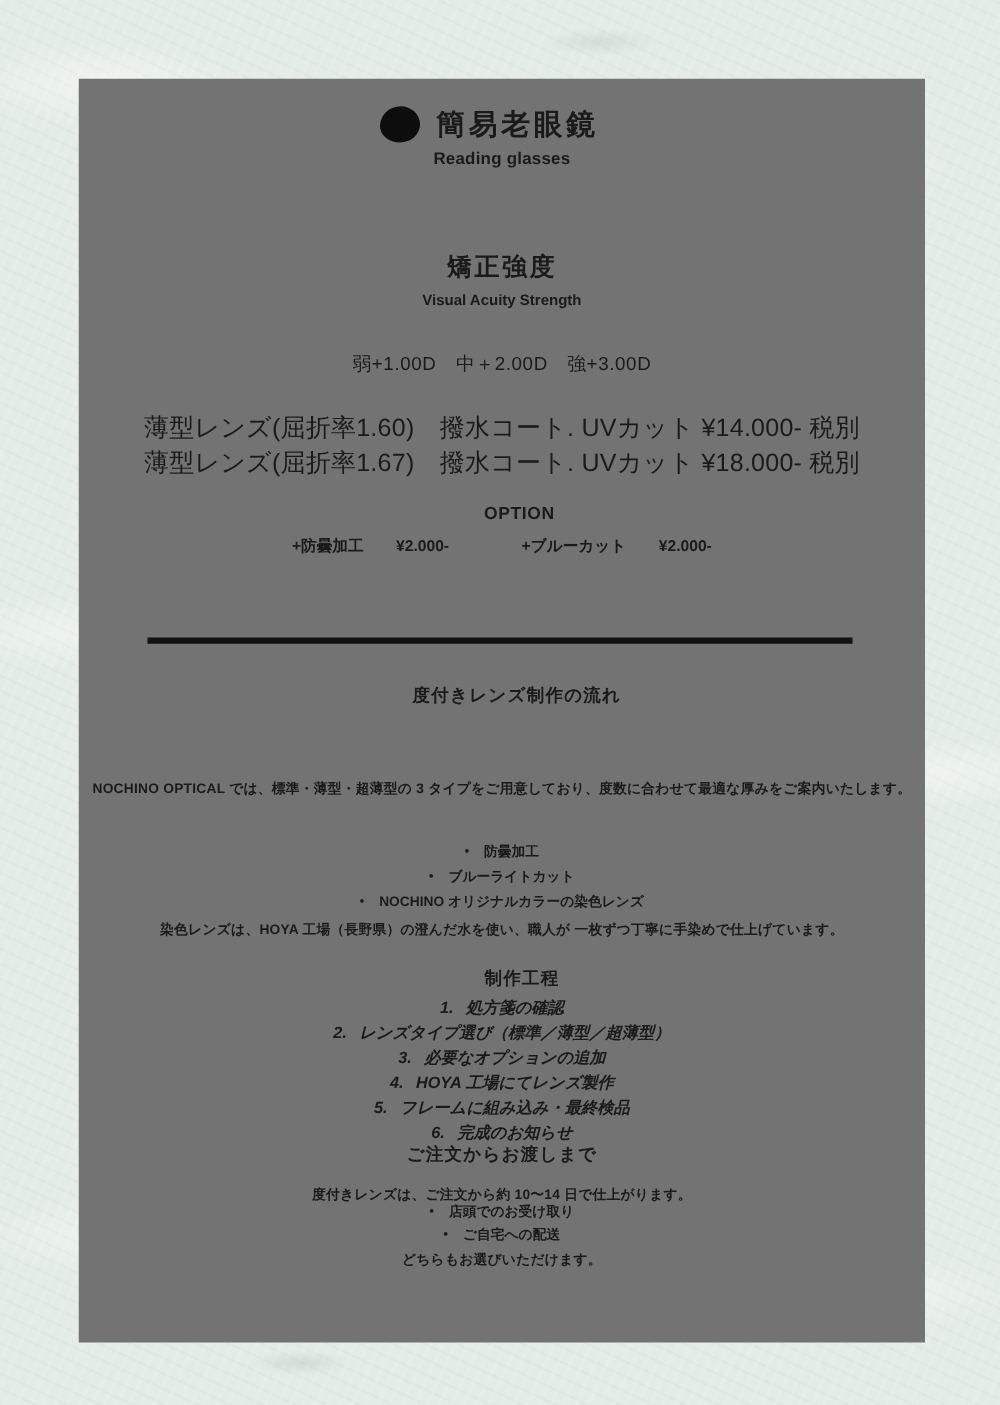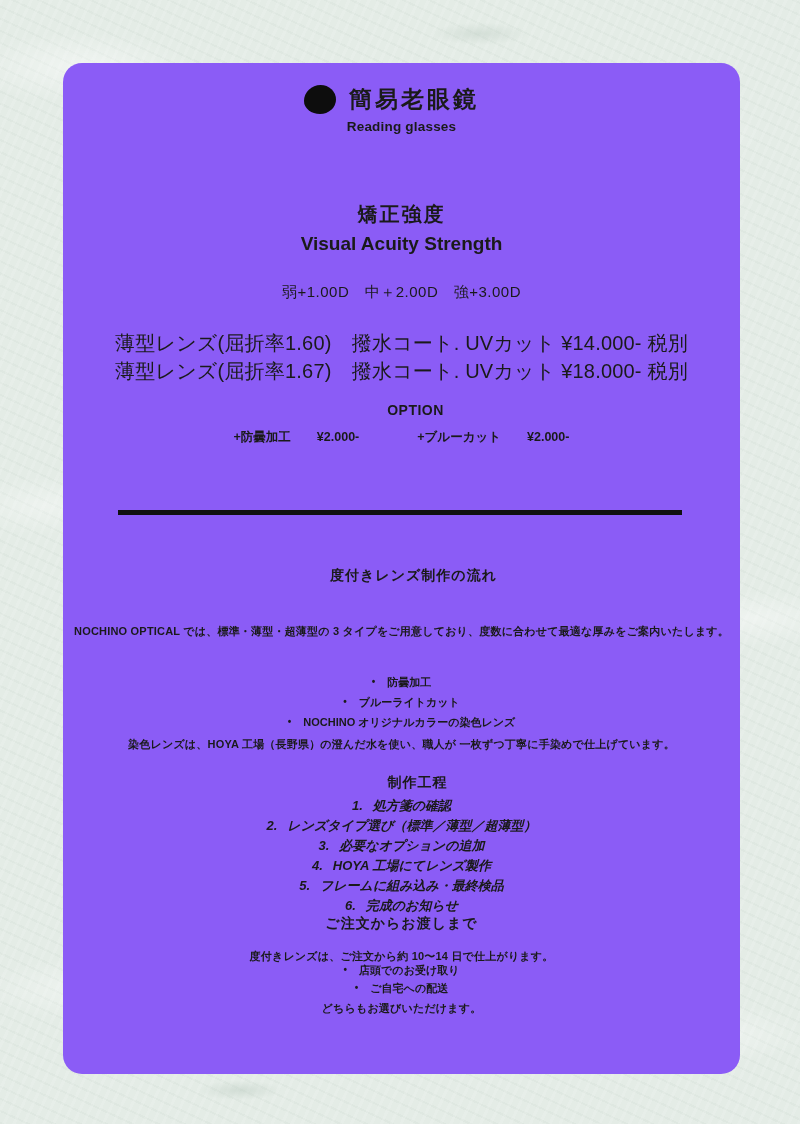--- a/index.html
+++ b/index.html
@@ -19,32 +19,31 @@
       radial-gradient(ellipse 150px 40px at 94% 55%, rgba(255,255,255,.4), rgba(255,255,255,0) 70%),
       radial-gradient(ellipse 170px 45px at 12% 88%, rgba(255,255,255,.4), rgba(255,255,255,0) 70%),
       radial-gradient(ellipse 150px 44px at 88% 92%, rgba(255,255,255,.42), rgba(255,255,255,0) 70%),
       radial-gradient(ellipse 60px 14px at 30% 97%, rgba(190,205,195,.5), rgba(190,205,195,0) 70%),
       radial-gradient(ellipse 70px 16px at 60% 3%, rgba(190,205,195,.45), rgba(190,205,195,0) 70%),
       repeating-linear-gradient(115deg, rgba(255,255,255,.12) 0 3px, rgba(0,0,0,0) 3px 9px),
       repeating-linear-gradient(25deg, rgba(175,192,181,.10) 0 2px, rgba(0,0,0,0) 2px 11px);
   }
   .paper{
     position:absolute;left:63px;top:63px;width:677px;height:1011px;
-    background:#8b5cf6;
-    border-radius:19px;
+    background:#737373;
   }
   .abs{position:absolute;left:0;right:0;text-align:center;line-height:1;}
 
   .title-row{display:flex;align-items:center;justify-content:center;transform:translateX(-10px);}
   .dot{width:32px;height:29px;background:#0d0d0d;border-radius:52% 48% 50% 50%/55% 50% 50% 45%;margin-right:13px;}
   .title-ja{font-size:23px;font-weight:bold;letter-spacing:3px;}
   .title-en{font-size:13.5px;font-weight:bold;letter-spacing:.2px;}
 
   .h-strength{font-size:20px;font-weight:bold;letter-spacing:2px;}
-  .h-strength-en{font-size:19px;font-weight:bold;}
+  .h-strength-en{font-size:12px;font-weight:bold;}
   .levels{font-size:15px;letter-spacing:.5px;}
   .lens-line{font-size:20px;letter-spacing:.2px;}
   .h-option{font-size:14px;font-weight:bold;letter-spacing:.5px;margin-left:28px;}
   .option-row{display:flex;justify-content:center;gap:58px;font-size:12.5px;font-weight:bold;}
   .option-item{display:flex;gap:26px;}
 
   .divider{position:absolute;left:55px;top:447px;width:564px;height:5px;background:#111;}
 
   .h-mid{font-size:14px;font-weight:bold;letter-spacing:1px;}
   .body-txt{font-size:11px;font-weight:bold;line-height:18px;letter-spacing:.2px;}
@@ -81,21 +80,21 @@
       <span>¥2.000-</span>
     </span>
     <span class="option-item">
       <span>+ブルーカット</span>
       <span>¥2.000-</span>
     </span>
   </div>
 
   <div class="divider"></div>
 
-  <div class="abs h-mid" style="top:505px;margin-left:24px;">度付きレンズ制作の流れ</div>
+  <div class="abs h-mid" style="top:486px;margin-left:24px;">度付きレンズ制作の流れ</div>
 
   <div class="abs body-txt" style="top:559px;">NOCHINO OPTICAL では、標準・薄型・超薄型の 3 タイプをご用意しており、度数に合わせて最適な厚みをご案内いたします。</div>
 
 
   <div class="abs bullet-line" style="top:614px;">
     <span class="bullet-mark">•</span><span>防曇加工</span>
   </div>
   <div class="abs bullet-line" style="top:634px;">
     <span class="bullet-mark">•</span><span>ブルーライトカット</span>
   </div>

